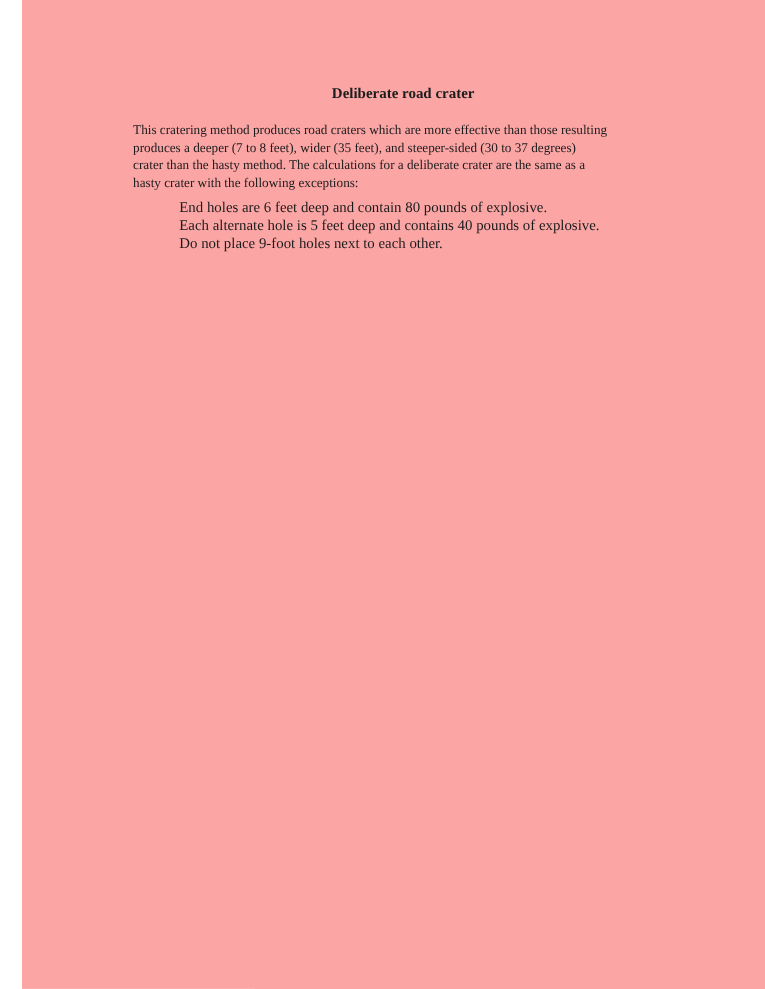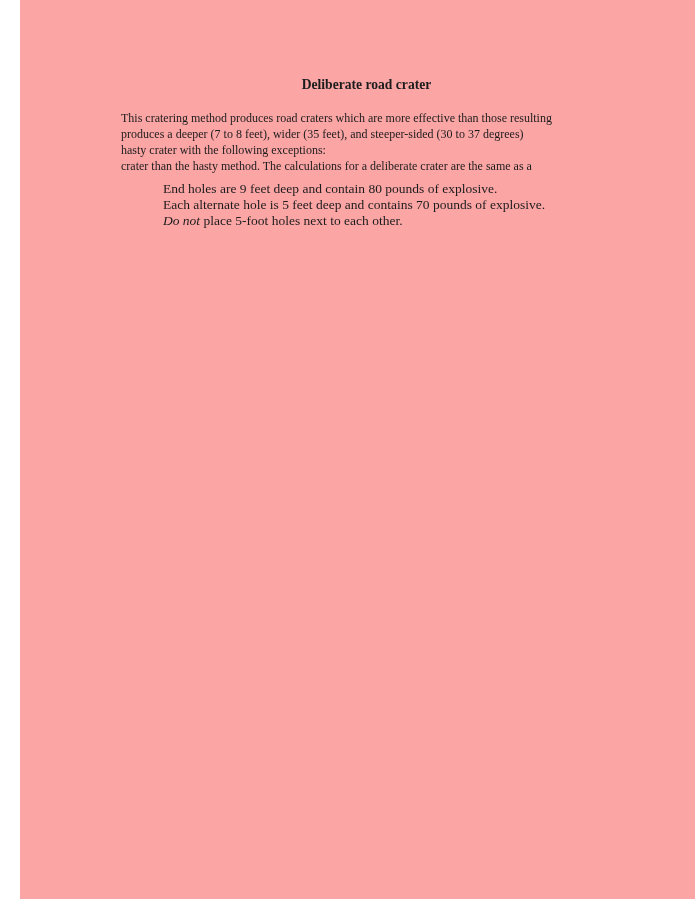--- a/index.html
+++ b/index.html
@@ -39,42 +39,41 @@
   .exceptions {
     margin: 6px 0 0 0;
     padding-left: 42px;
   }
   .exceptions .exc-line {
     font-size: 13.5px;
     line-height: 16.3px;
     white-space: nowrap;
   }
   .exc-line .ital {
-    font-style: italic;
   }
 </style>
 </head>
 <body>
 
 <div class="page">
 
   <div class="doc-title">Deliberate road crater</div>
 
   <div class="para">
     <div class="line">This cratering method produces road craters which are more effective than those resulting</div>
     <div class="line">produces a deeper (7 to 8 feet), wider (35 feet), and steeper-sided (30 to 37 degrees)</div>
+    <div class="line">crater than the hasty method. The calculations for a deliberate crater are the same as a</div>
     <div class="line">hasty crater with the following exceptions:</div>
-    <div class="line">crater than the hasty method. The calculations for a deliberate crater are the same as a</div>
   </div>
 
   <div class="exceptions">
     <div class="exc-line">
-      <span class="ital"></span><span>End holes are 9 feet deep and contain 80 pounds of explosive.</span>
+      <span class="ital"></span><span>End holes are 6 feet deep and contain 80 pounds of explosive.</span>
     </div>
     <div class="exc-line">
-      <span class="ital"></span><span>Each alternate hole is 5 feet deep and contains 70 pounds of explosive.</span>
+      <span class="ital"></span><span>Each alternate hole is 5 feet deep and contains 40 pounds of explosive.</span>
     </div>
     <div class="exc-line">
-      <span class="ital">Do not</span><span> place 5-foot holes next to each other.</span>
+      <span class="ital">Do not</span><span> place 9-foot holes next to each other.</span>
     </div>
   </div>
 
 </div>
 
 </body></html>

